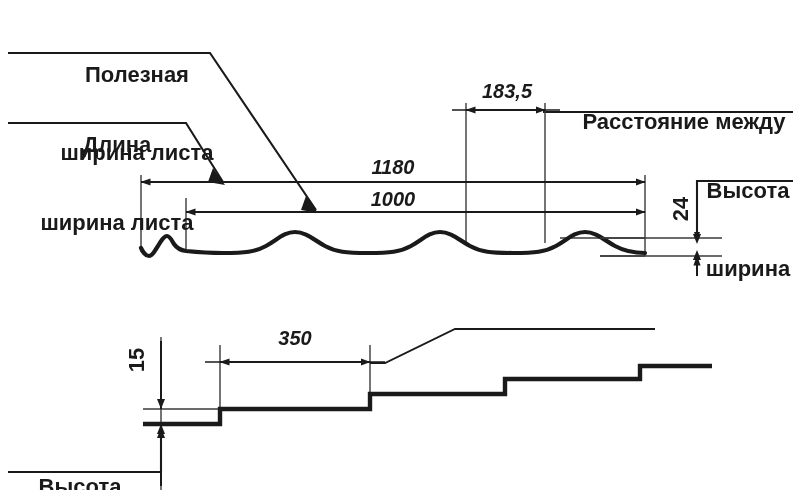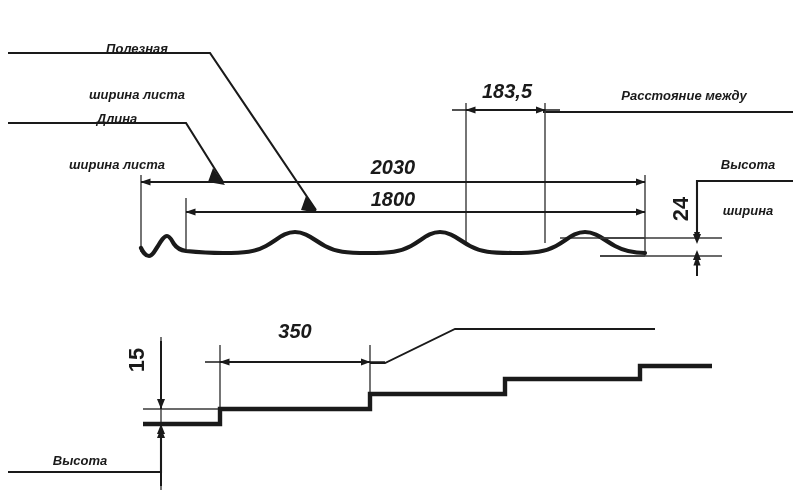--- a/index.html
+++ b/index.html
@@ -27,21 +27,21 @@
   }
   .lbl {
     position: absolute;
     font-family: "Liberation Sans", sans-serif;
     font-weight: bold;
     color: #1a1a1a;
     white-space: pre;
     line-height: 1.18;
     letter-spacing: 0px;
   }
-  .lbl-callout { font-size: 13px; font-style: italic; }
+  .lbl-callout { font-size: 22px; }
   .lbl-dim     { font-size: 20px; font-style: italic; }
   .lbl-dim-v   { font-size: 22px; transform-origin: center center; }
   .ta-center { text-align: center; }
   .vert {
     transform: rotate(-90deg);
   }
 </style>
 </head>
 <body>
 
@@ -207,25 +207,25 @@
     <div>Высота</div>
     <div>ширина</div>
   </div>
 
 
   <div class="lbl lbl-callout ta-center" style="left:10px; top:422px; width:140px;">
     <div>Высота</div>
     
   </div>
 
-  <div class="lbl lbl-dim ta-center" style="left:313px; top:156px; width:160px;">2030</div>
-
-  <div class="lbl lbl-dim ta-center" style="left:313px; top:188px; width:160px;">1800</div>
+  <div class="lbl lbl-dim ta-center" style="left:313px; top:156px; width:160px;">1180</div>
+
+  <div class="lbl lbl-dim ta-center" style="left:313px; top:188px; width:160px;">1000</div>
 
   <div class="lbl lbl-dim ta-center" style="left:447px; top:80px; width:120px;">183,5</div>
 
   <div class="lbl lbl-dim-v vert" style="left:646px; top:196px; width:70px; text-align:center;">24</div>
 
   <div class="lbl lbl-dim-v vert" style="left:102px; top:347px; width:70px; text-align:center;">15</div>
 
-  <div class="lbl lbl-dim ta-center" style="left:235px; top:320px; width:120px;">350</div>
+  <div class="lbl lbl-dim ta-center" style="left:235px; top:327px; width:120px;">350</div>
 
 </div>
 
 </body></html>

